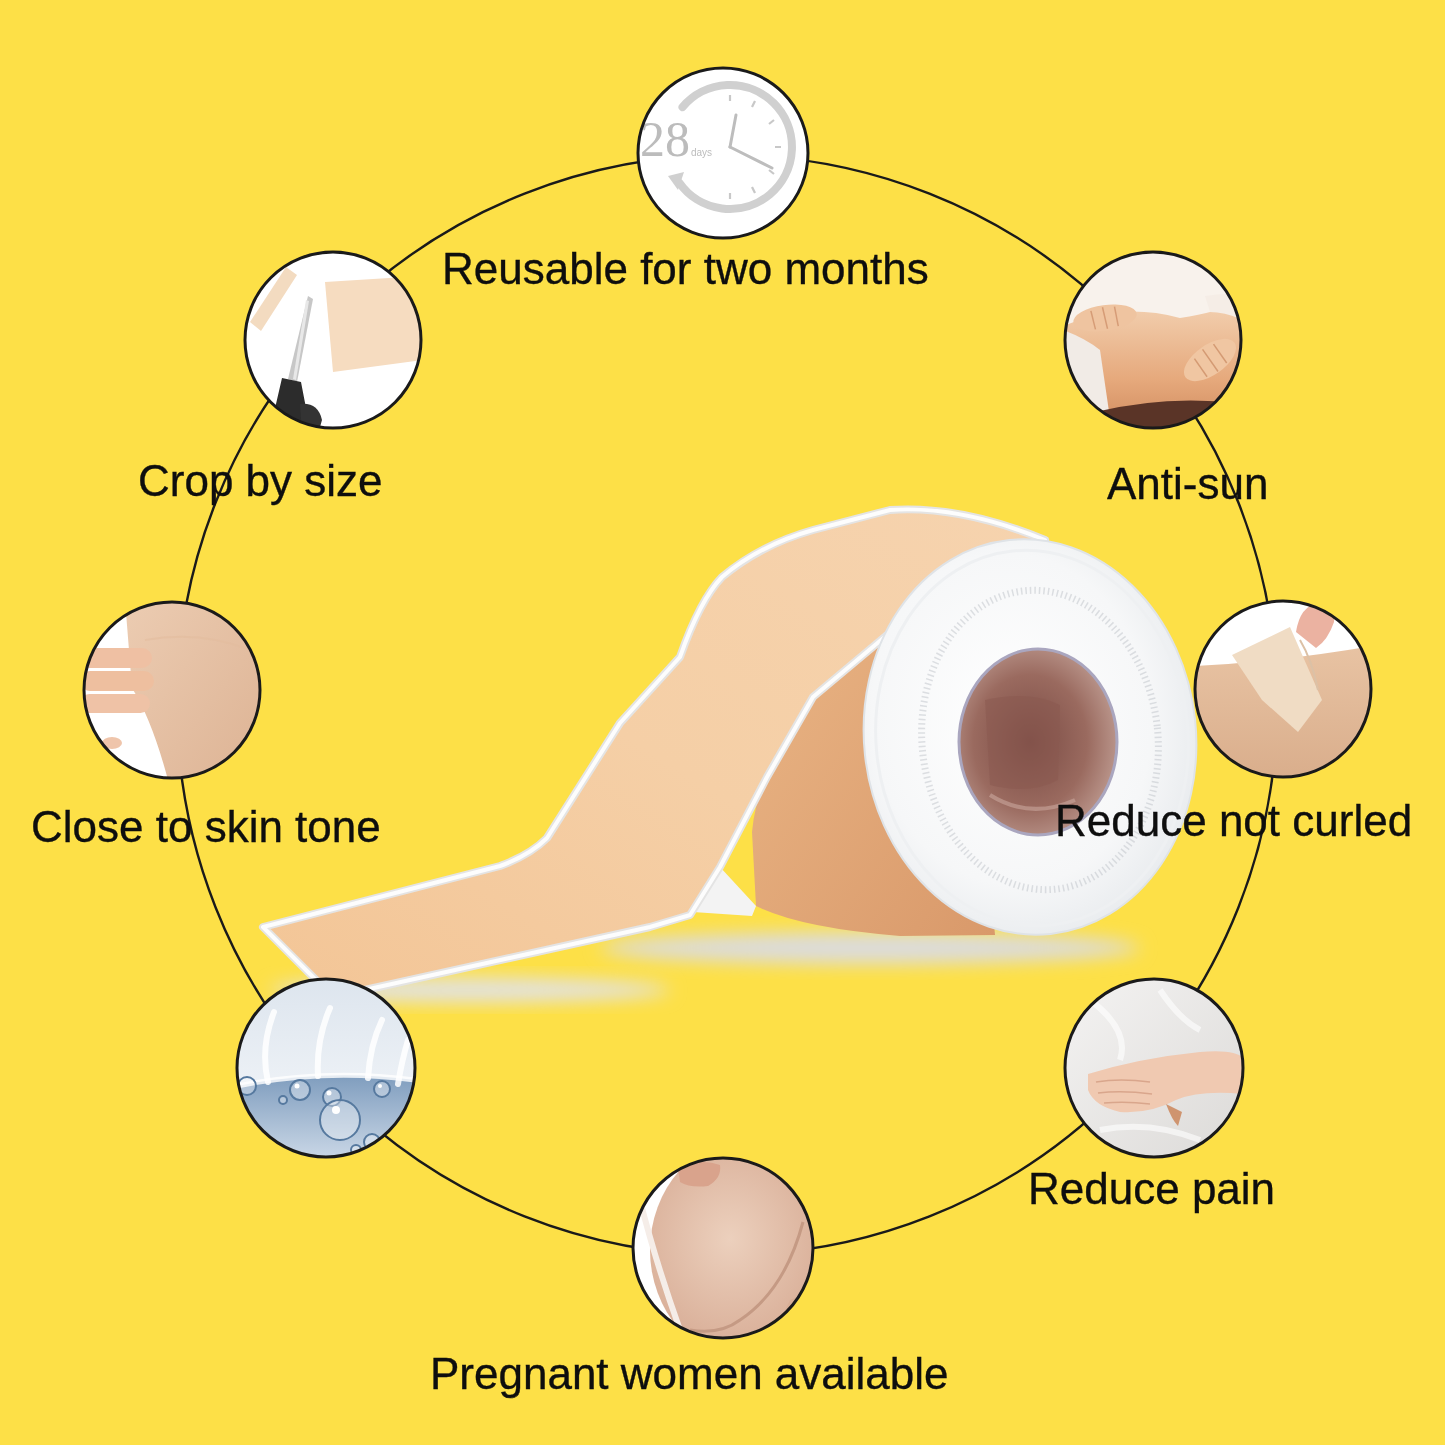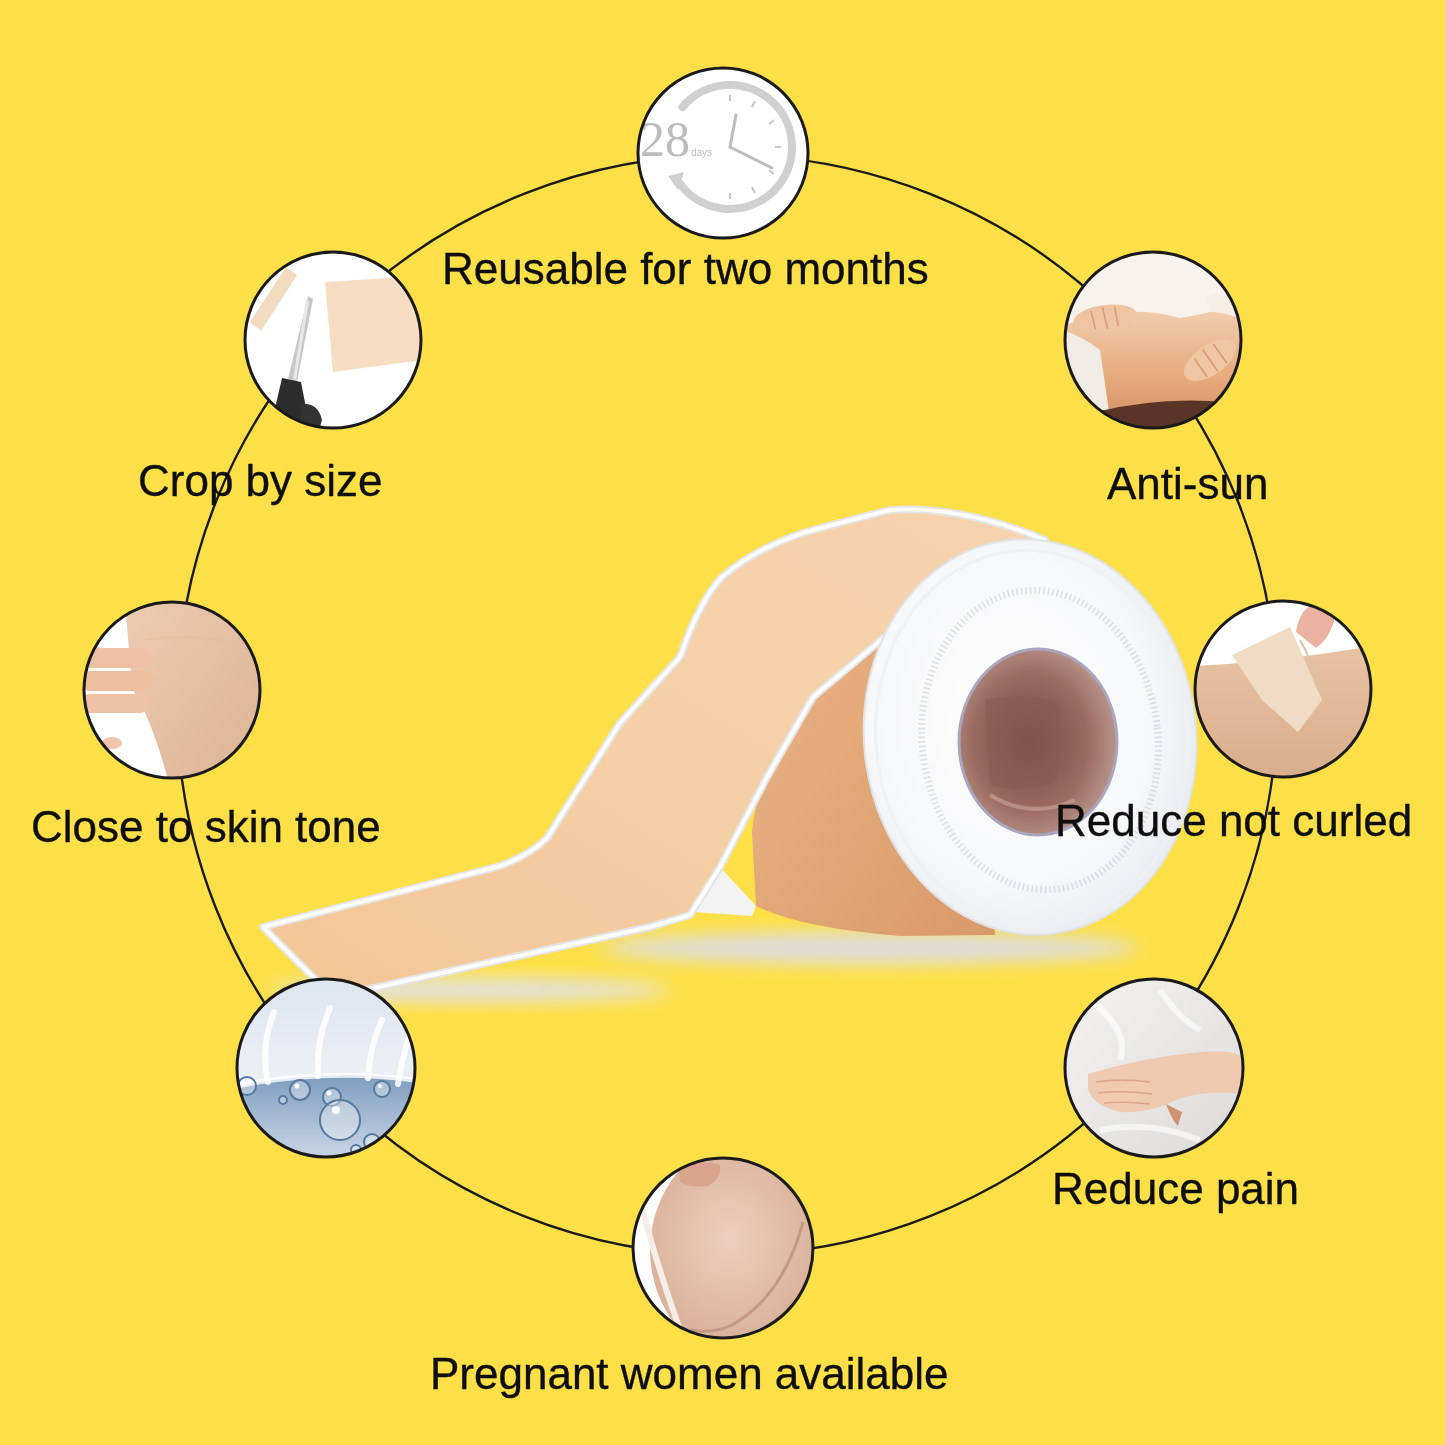--- a/index.html
+++ b/index.html
@@ -275,15 +275,15 @@
       </g>
       <circle cx="723" cy="1248" r="90" fill="none" stroke="#1a1a1a" stroke-width="3"></circle>
     </g>
   </svg>
 
   <div class="label" style="left:442px; top:247px;">Reusable for two months</div>
   <div class="label" style="left:138px; top:459px;">Crop by size</div>
   <div class="label" style="left:1107px; top:462px;">Anti-sun</div>
   <div class="label" style="left:25px; top:805px;margin-left:6px;">Close to skin tone</div>
   <div class="label" style="left:1055px; top:799px;">Reduce not curled</div>
-  <div class="label" style="left:1052px; top:1167px;text-align:center;">Reduce pain</div>
+  <div class="label" style="left:1028px; top:1167px;text-align:center;">Reduce pain</div>
   <div class="label" style="left:430px; top:1352px;">Pregnant women available</div>
 </div>
 
 </body></html>

